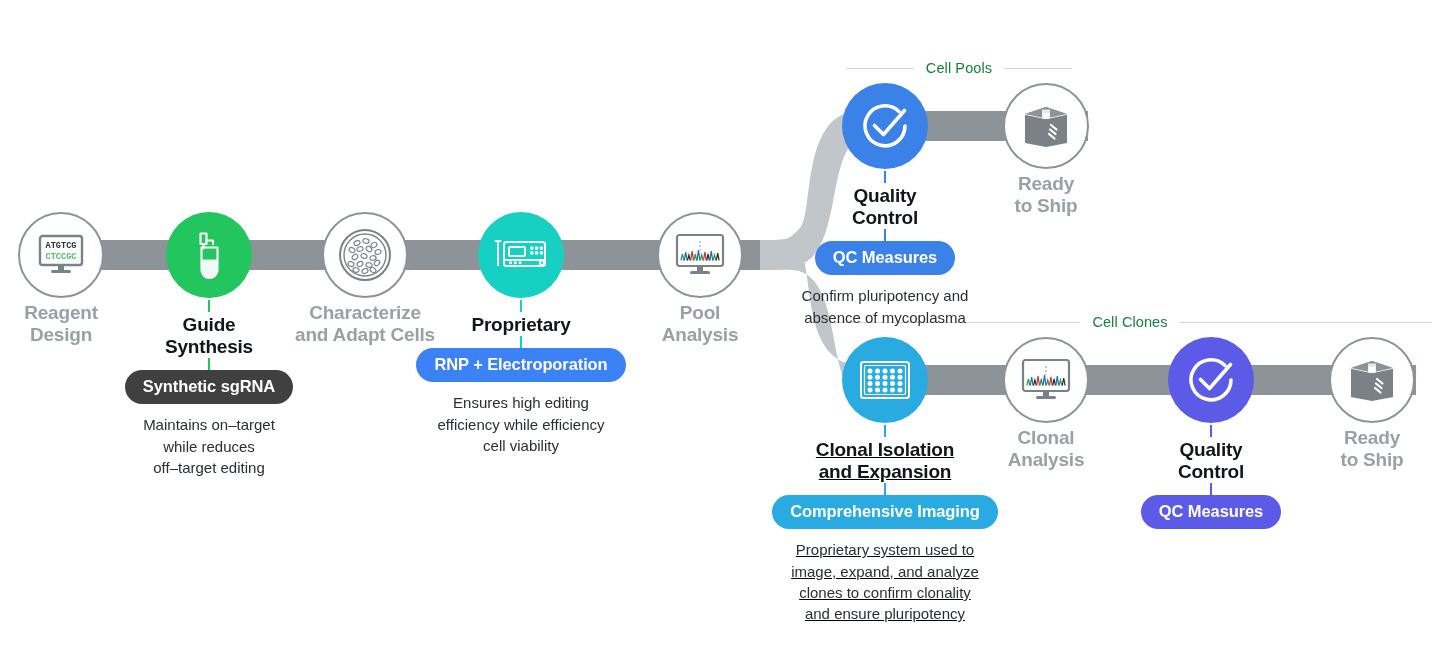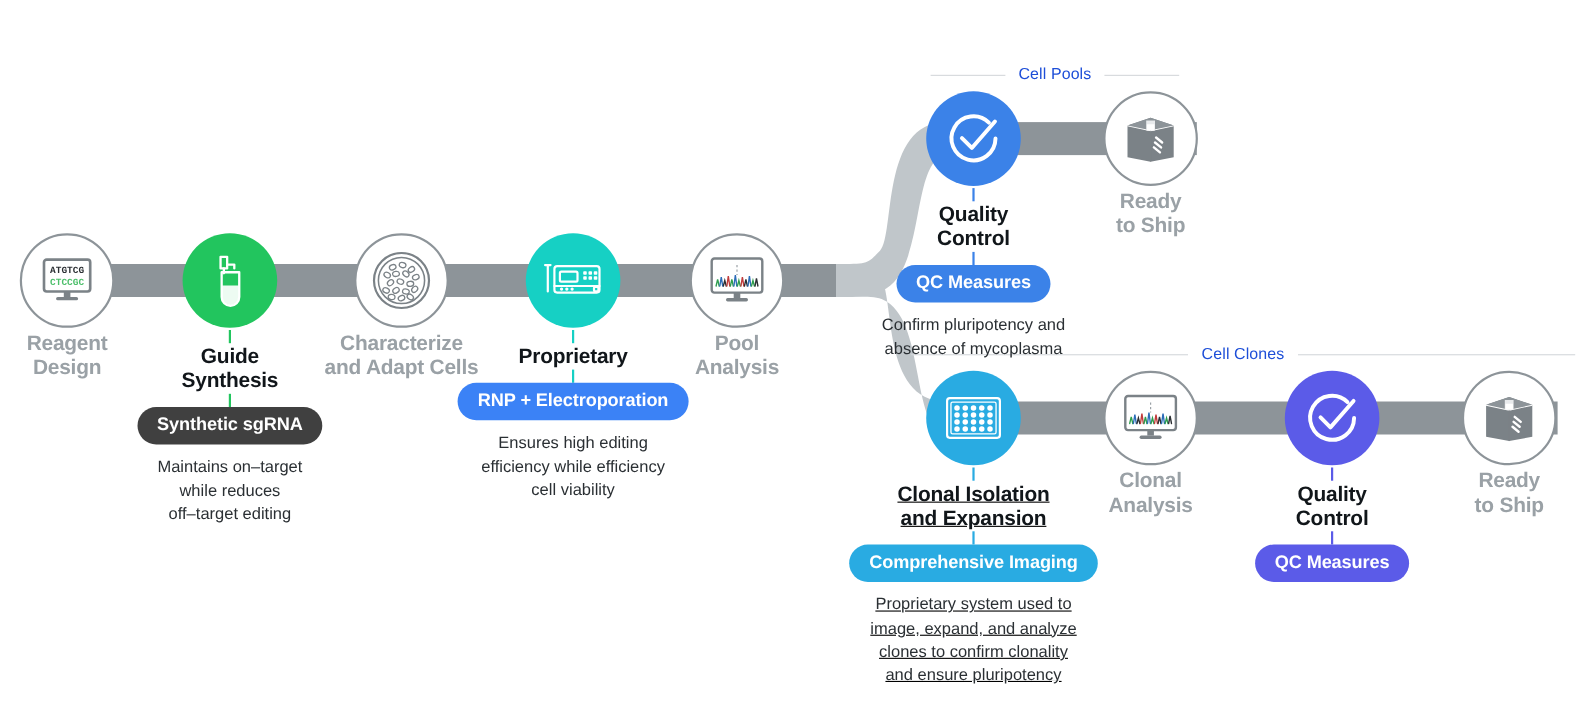--- a/index.html
+++ b/index.html
@@ -40,21 +40,21 @@
   }
   .desc{
     font-size:15px;line-height:1.42;color:#2a2f33;margin:10px auto 0;
     white-space:pre-line;font-weight:400;
   }
 
   
   .divider{position:absolute;display:flex;align-items:center;gap:12px;}
   .divider .ln{flex:1 1 auto;height:1px;background:#d4d8db;}
   .divider .lbl{
-    font-size:14.5px;color:#1d4ed8;font-weight:400;white-space:nowrap;
+    font-size:14.5px;color:#15803d;font-weight:400;white-space:nowrap;
     letter-spacing:0.1px;
   }
 </style>
 </head>
 <body>
 
 <div id="canvas">
 
   <svg id="rails" viewBox="0 0 1440 662">
 
@@ -214,21 +214,21 @@
     <h3 class="title">Proprietary</h3>
     <span class="stem s2" style="background:#16d0c4;"></span>
     <div>
       <span class="pill" style="background:#3b82f6;">RNP + Electroporation</span>
     </div>
     <p class="desc" style="width:240px;">Ensures high editing
 efficiency while efficiency
 cell viability</p>
   </div>
 
-  <div class="node" style="left:670px;top:212px;text-align:center;">
+  <div class="node" style="left:700px;top:212px;text-align:center;">
     <div class="circ-wrap">
       <div class="circ inactive">
         <svg width="52" height="44" viewBox="0 0 52 44">
           <rect x="3" y="2" width="46" height="31" rx="2.5" fill="#fff" stroke="#7b8287" stroke-width="2.2"></rect>
           <g stroke-width="1.25" stroke-linecap="round">
             <path d="M7 27 l1.4 -6 l1.4 6" stroke="#2f9e4f" fill="none"></path>
             <path d="M10.4 27 l1.3 -8 l1.3 8" stroke="#2b6cb8" fill="none"></path>
             <path d="M13.6 27 l1.3 -5 l1.3 5" stroke="#2b2f33" fill="none"></path>
             <path d="M16.8 27 l1.3 -9 l1.3 9" stroke="#c13b3b" fill="none"></path>
             <path d="M20 27 l1.3 -6 l1.3 6" stroke="#2f9e4f" fill="none"></path>

